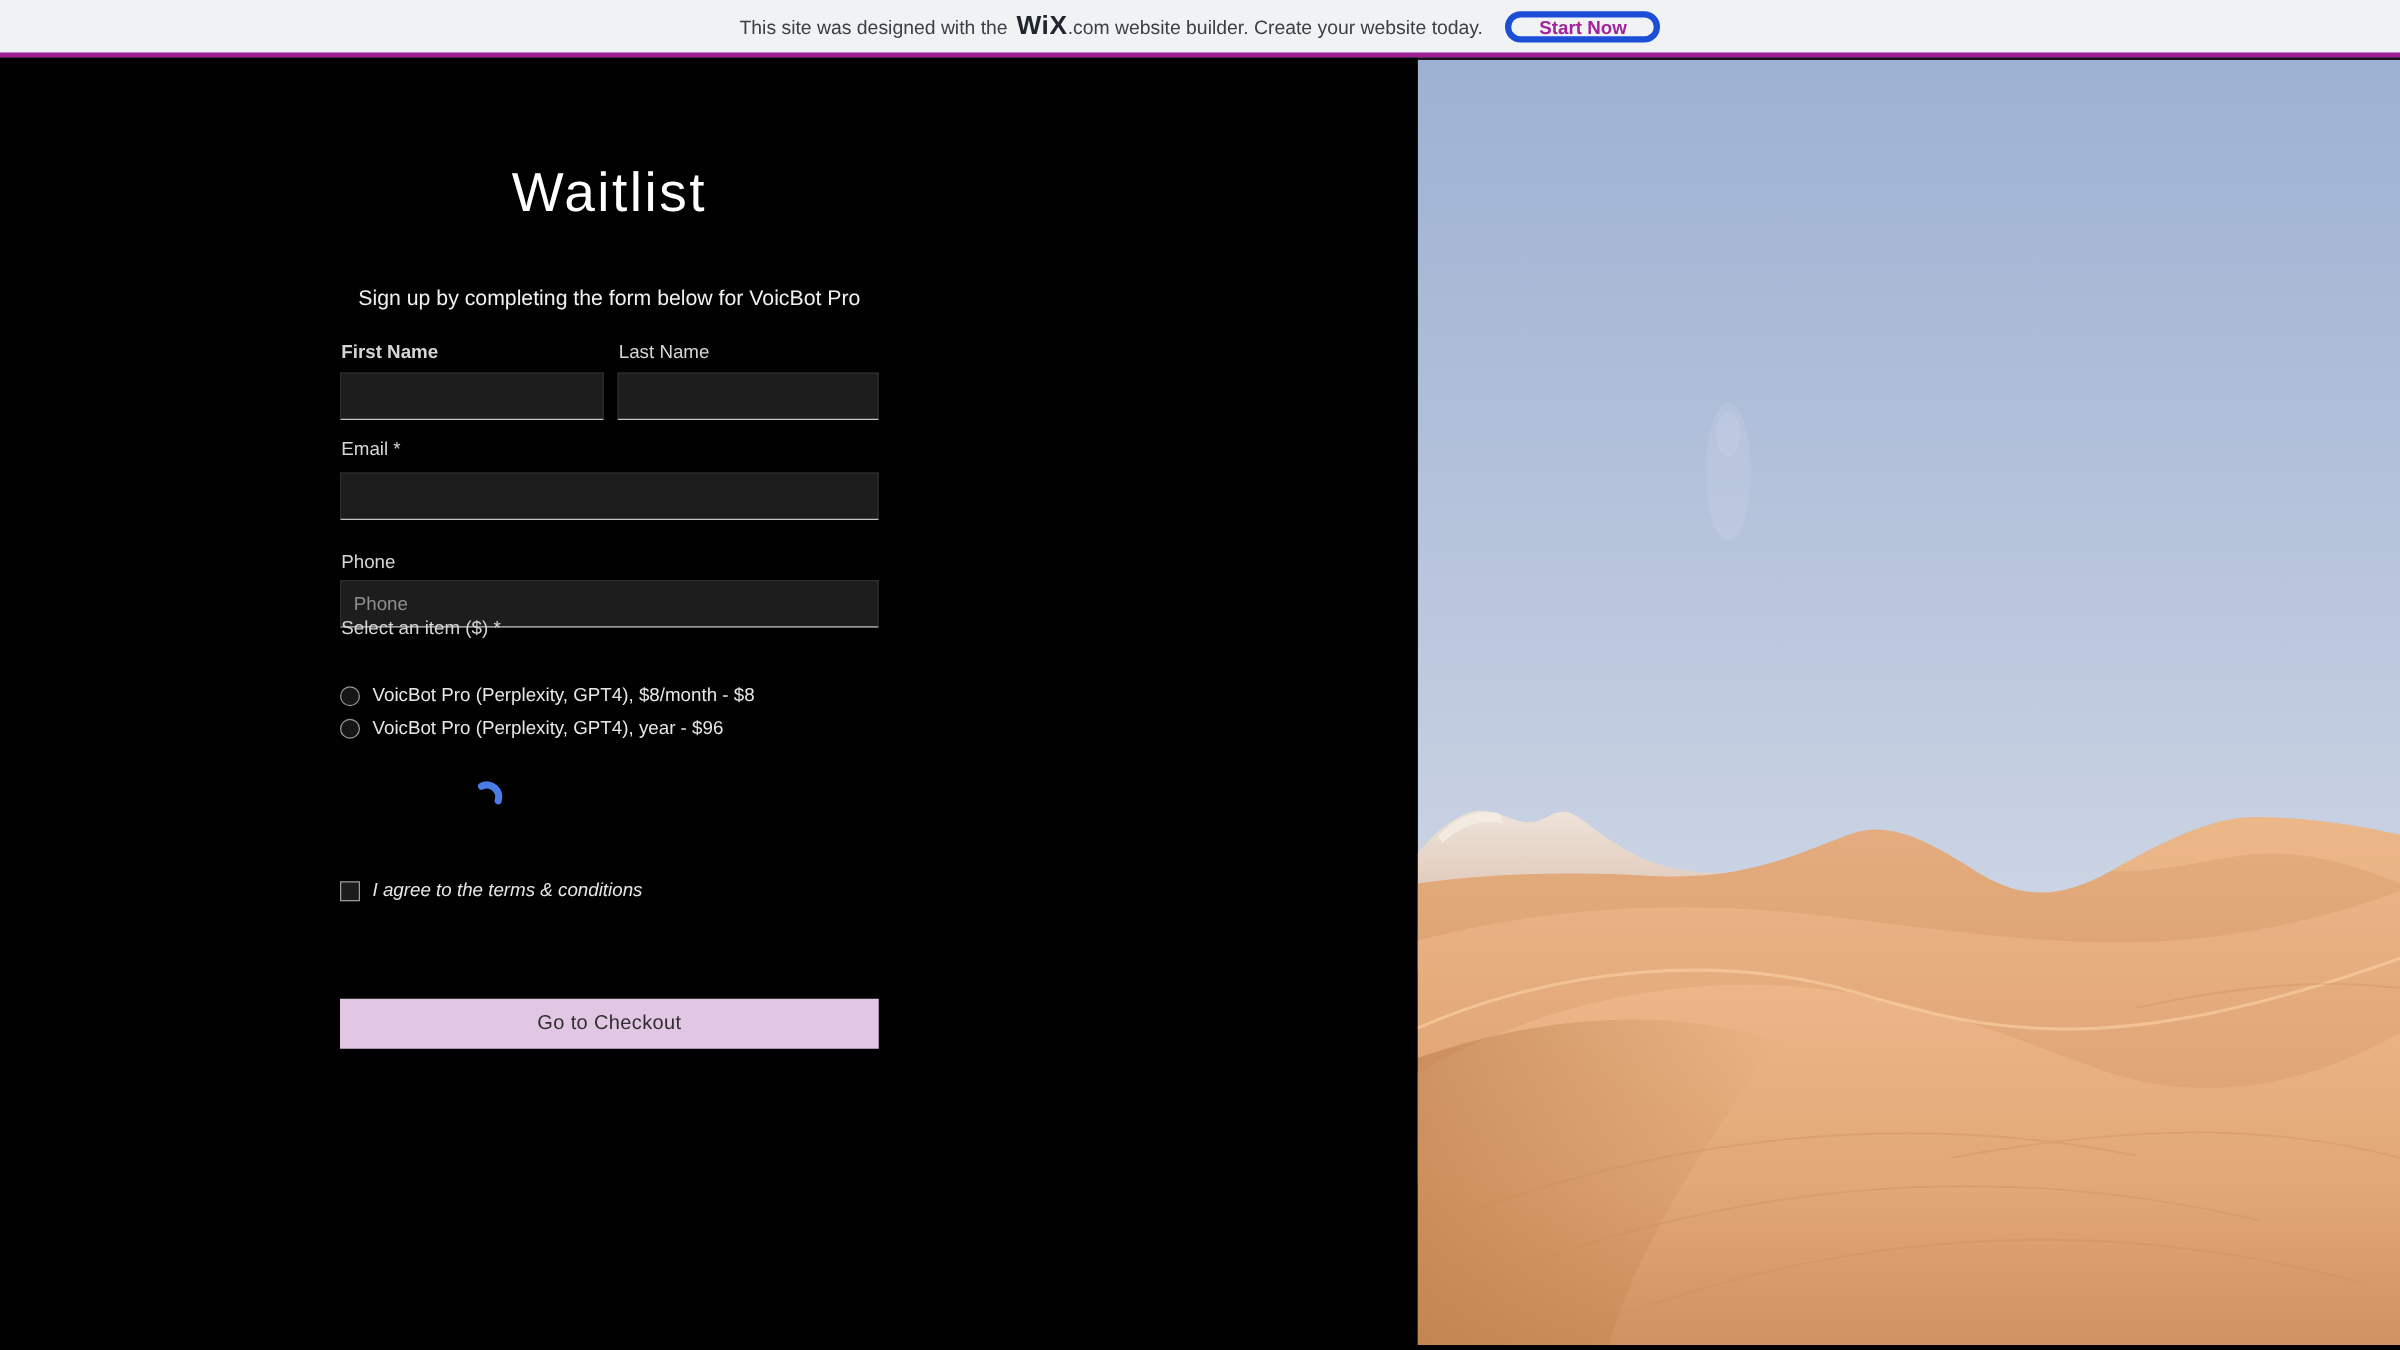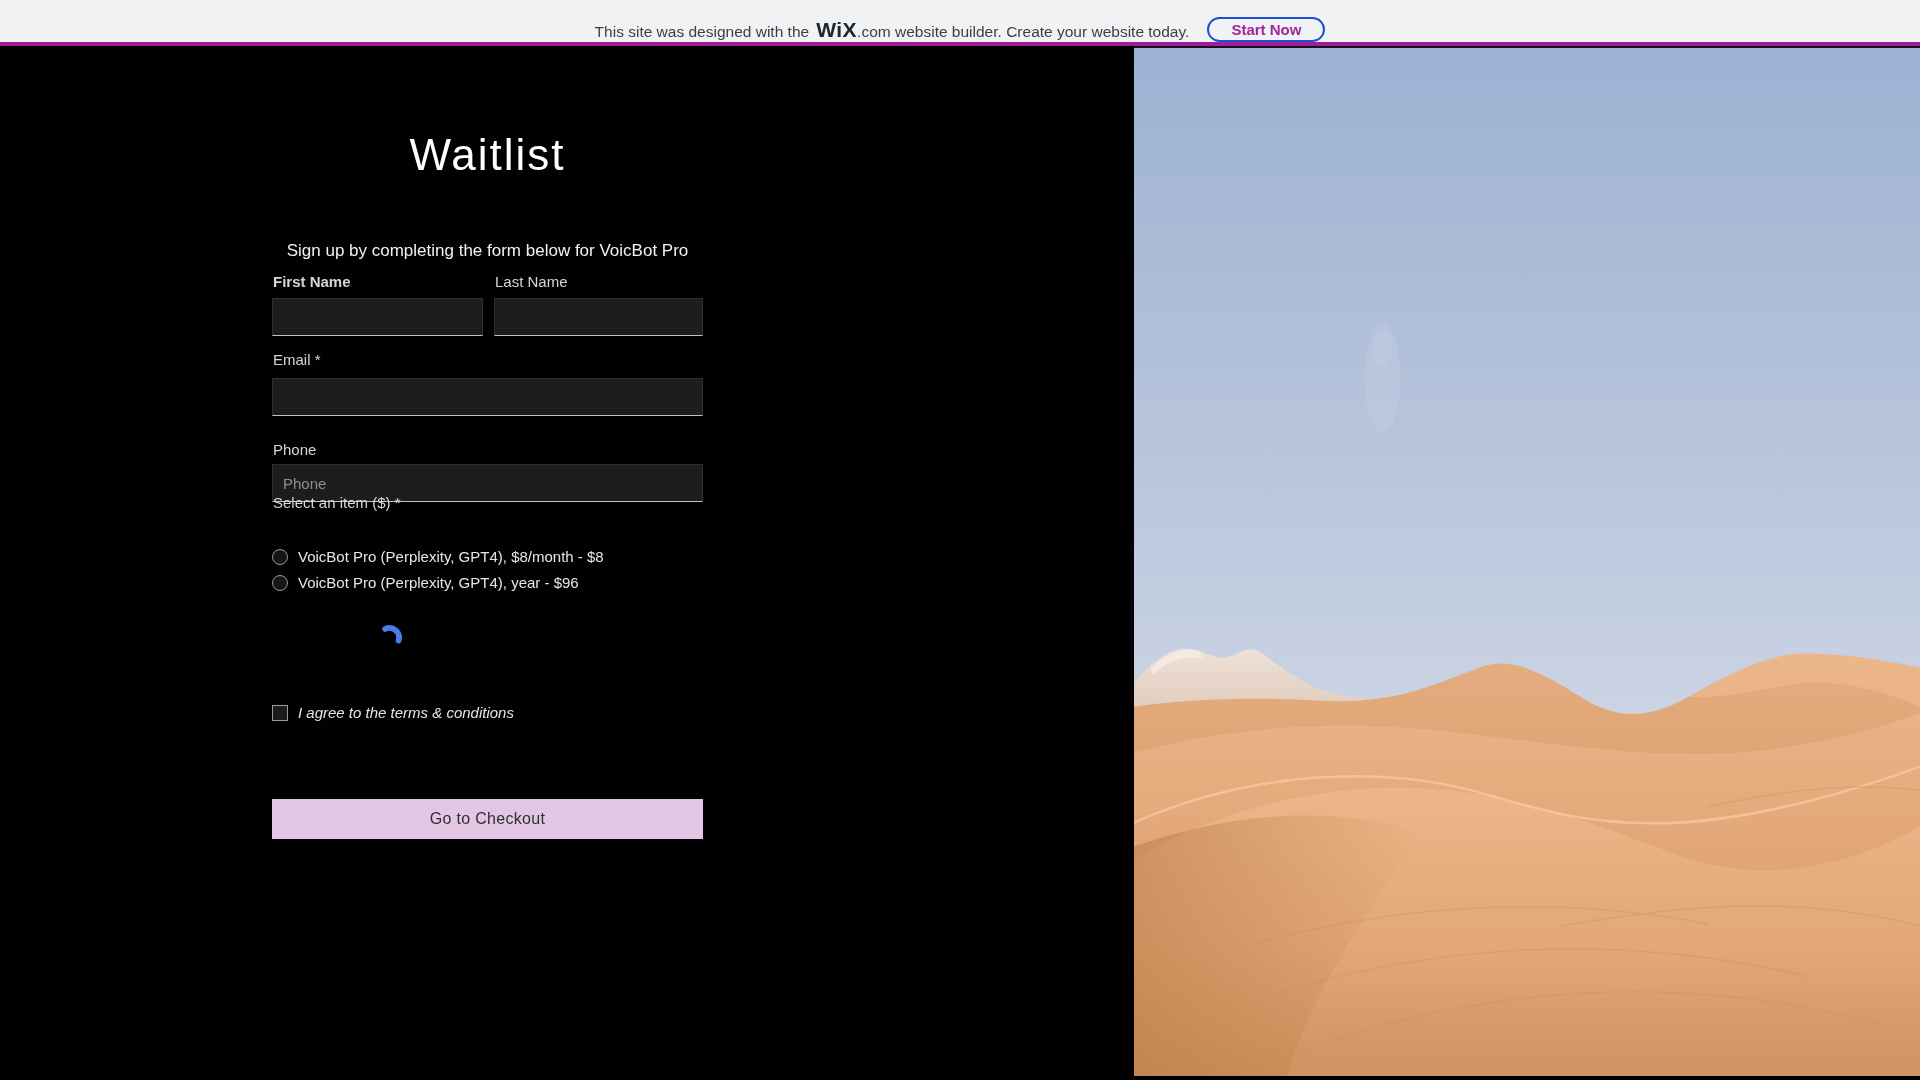--- a/index.html
+++ b/index.html
@@ -6,42 +6,42 @@
   html,body { margin:0; padding:0; }
   body {
     width:1920px; height:1080px; overflow:hidden;
     background:#000; font-family:"Liberation Sans", sans-serif;
   }
 
   
   .banner {
     height:46px; background:#f1f2f4;
     border-bottom:4px solid #9e1d98;
-    display:flex; align-items:flex-end; justify-content:center;
+    display:flex; align-items:center; justify-content:center;
   }
   .banner-text { font-size:15.5px; color:#3b4046; white-space:nowrap; }
   .wix-logo { font-weight:bold; font-size:21px; color:#20262e; letter-spacing:.5px; margin-left:7px; }
   .start-now {
     margin-left:18px; height:25px; padding:0 22px;
-    border:2px solid #1d4ed8; border-radius:16px; background:transparent;
+    border:5px solid #1d4ed8; border-radius:16px; background:transparent;
     color:#a0249b; font-size:15px; font-weight:bold; font-family:inherit; cursor:pointer;
   }
 
   
   .main { display:flex; height:1030px; }
   .left-panel { width:1134px; flex:none; position:relative; background:#010101; }
   .form-col { position:absolute; left:272px; top:0; width:431px; height:100%; }
 
   .page-title {
     position:absolute; top:84px; left:0; width:100%; margin:0;
     text-align:center; color:#ffffff; font-size:44px; font-weight:400; letter-spacing:2px;
   }
   .subtitle {
     position:absolute; top:183px; left:0; width:100%;
-    text-align:center; color:#f1f1f1; font-size:17px;margin-top:12px;
+    text-align:center; color:#f1f1f1; font-size:17px;
   }
 
   .field-label { position:absolute; color:#d6d6d6; font-size:15px; }
   .text-input {
     position:absolute; height:38px; background:#1d1d1d;
     border:1px solid #2e2e2e; border-bottom:1px solid #c3c3c3;
     color:#f0f0f0; font-size:15px; padding:0 10px; font-family:inherit;
   }
   .text-input::placeholder { color:#8f8f8f; }
 

